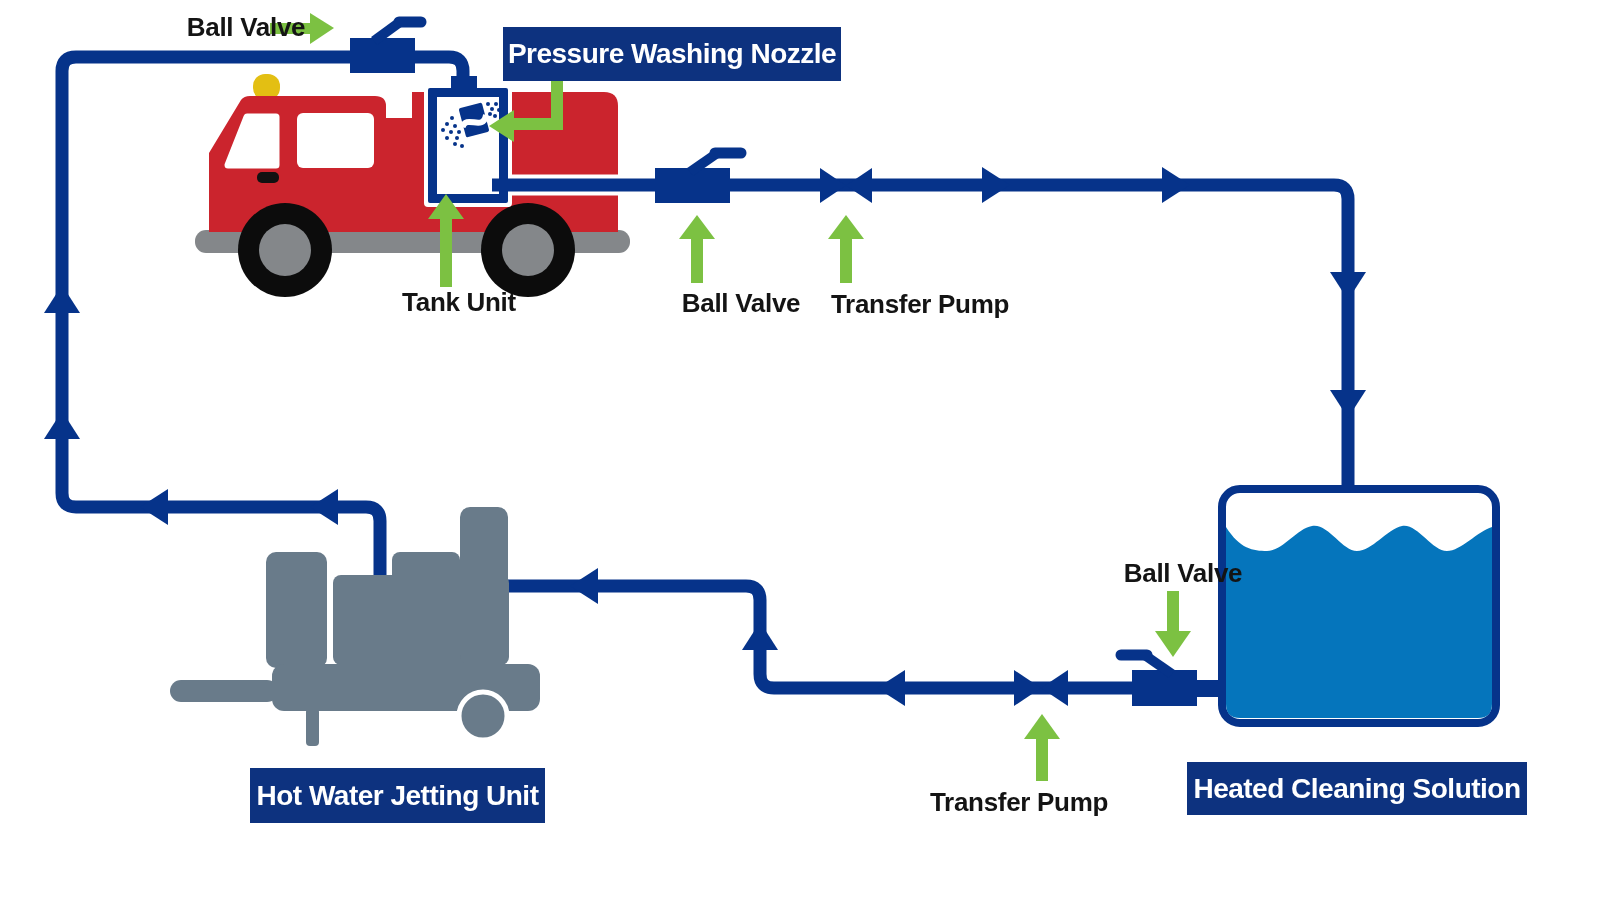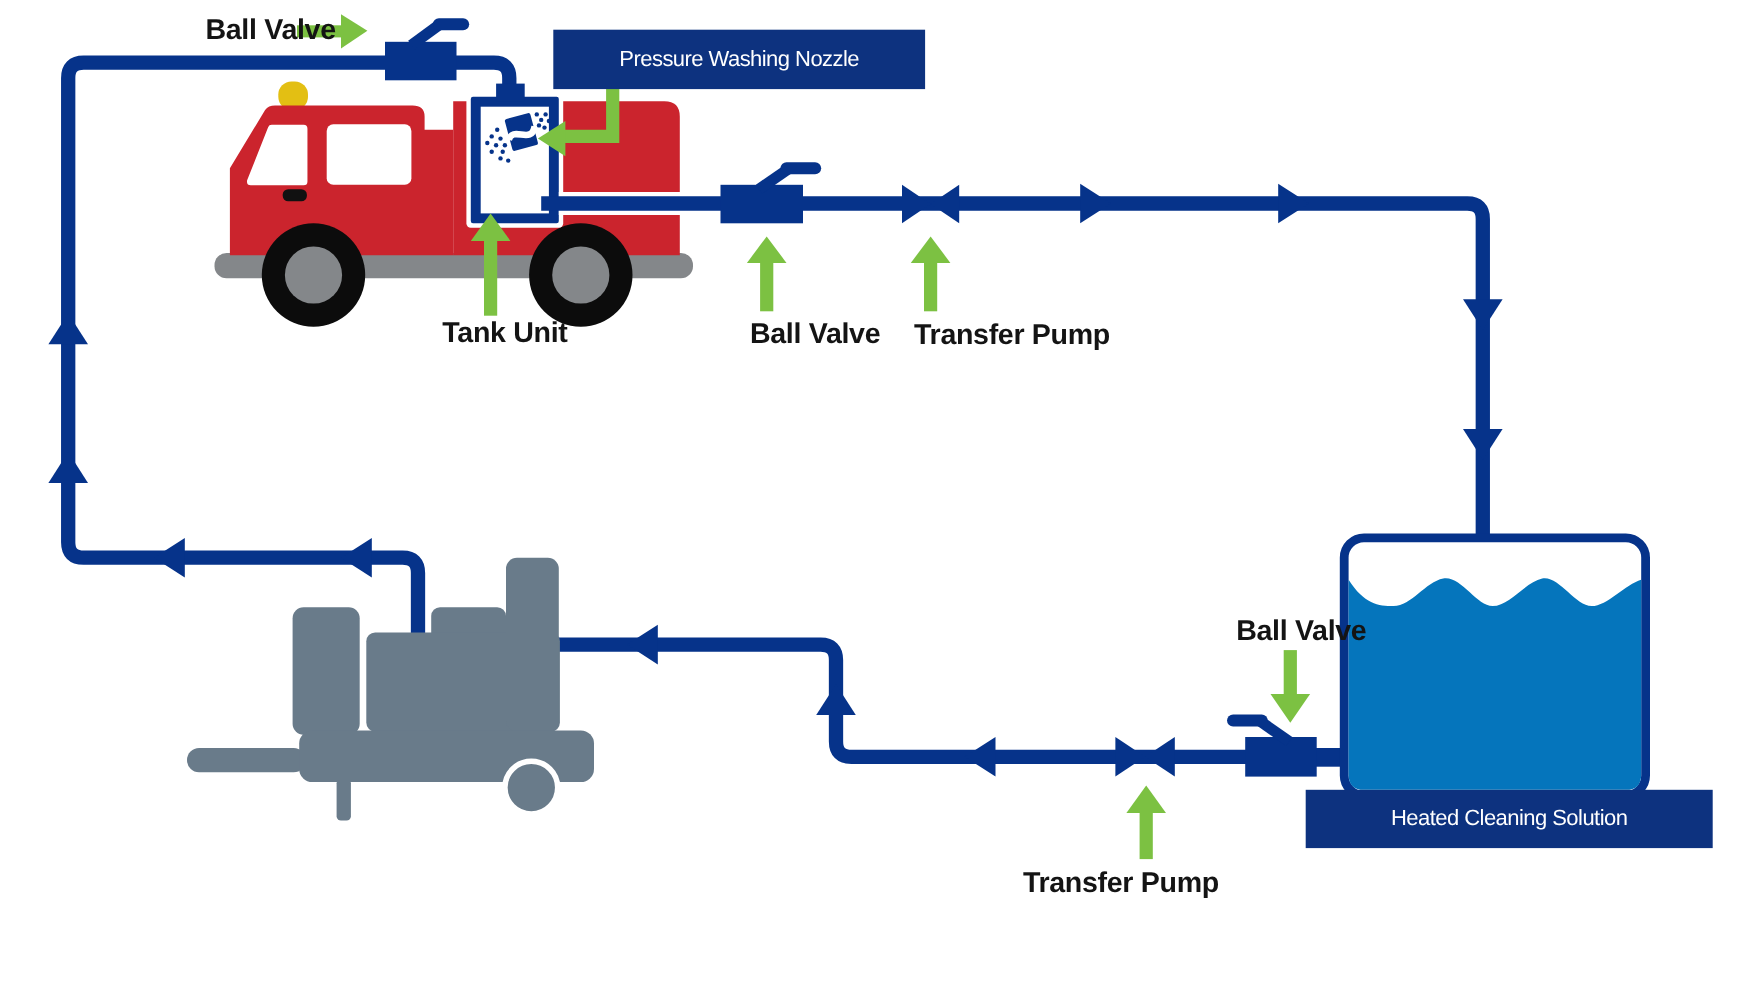--- a/index.html
+++ b/index.html
@@ -10,21 +10,21 @@
   .pipe-casing{stroke:#fff;stroke-width:21;fill:none;}
   .navy{fill:var(--navy);}
   .green{fill:var(--green);}
   .green-stroke{stroke:var(--green);stroke-width:12;fill:none;}
   .red{fill:var(--red);}
   .unitgray{fill:var(--unit-gray);}
   .metal{fill:var(--metal-gray);}
   .lbl{position:absolute;transform:translate(-50%,-50%);font-weight:700;font-size:26px;
        letter-spacing:-0.3px;color:var(--label-text);white-space:nowrap;margin-left:48px;}
   .box-lbl{position:absolute;background:var(--box-navy);color:#fff;display:flex;
-       align-items:center;justify-content:center;font-weight:400;font-size:20px;
+       align-items:center;justify-content:center;font-weight:700;font-size:28px;
        letter-spacing:-0.5px;white-space:nowrap;}
 </style>
 </head>
 <body>
 
 <div id="stage">
 <svg width="1600" height="901" viewBox="0 0 1600 901">
 
   <g>
     <path class="pipe" d="M 380 592 V 521 Q 380 507 366 507 H 76 Q 62 507 62 493 V 71 Q 62 57 76 57 H 352"></path>
@@ -177,14 +177,15 @@
 </svg>
 
   <div class="lbl" style="left:198px;top:27px">Ball Valve</div>
   <div class="lbl" style="left:411px;top:302px">Tank Unit</div>
   <div class="lbl" style="left:693px;top:303px">Ball Valve</div>
   <div class="lbl" style="left:872px;top:304px">Transfer Pump</div>
   <div class="lbl" style="left:1135px;top:573px">Ball Valve</div>
   <div class="lbl" style="left:971px;top:802px">Transfer Pump</div>
 
   <div class="box-lbl" style="left:503px;top:27px;width:338px;height:54px">Pressure Washing Nozzle</div>
-  <div class="box-lbl" style="left:1187px;top:718px;width:370px;height:53px">Heated Cleaning Solution</div>
+  <div class="box-lbl" style="left:250px;top:768px;width:295px;height:55px">Hot Water Jetting Unit</div>
+  <div class="box-lbl" style="left:1187px;top:762px;width:340px;height:53px">Heated Cleaning Solution</div>
 </div>
 
 </body></html>

